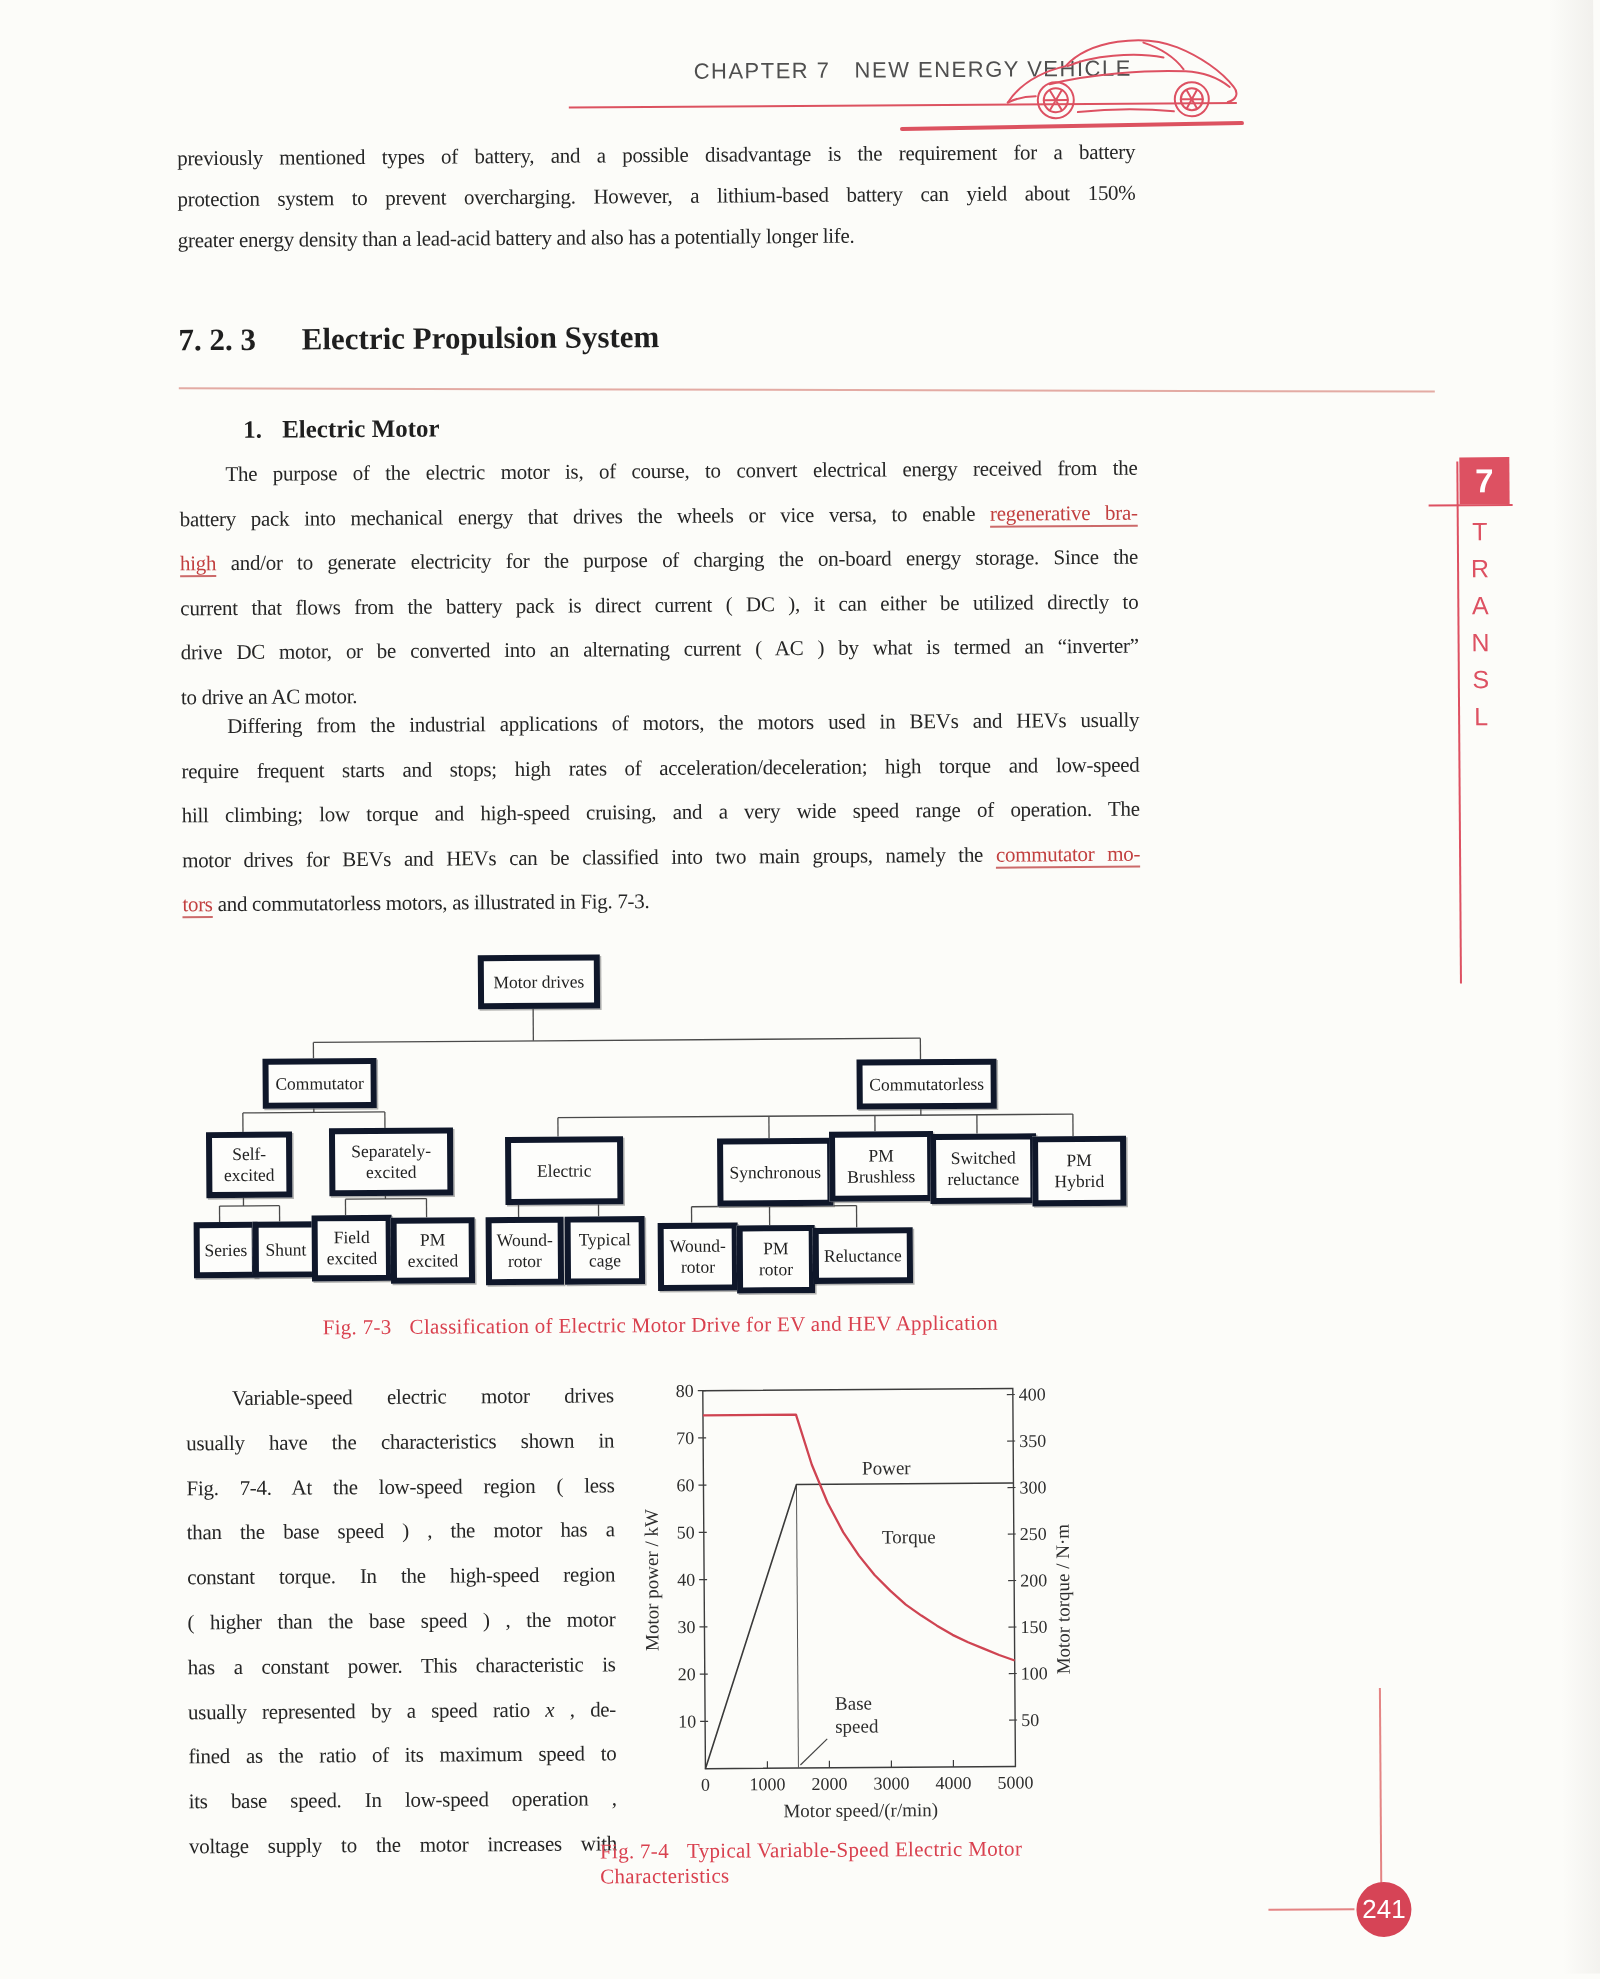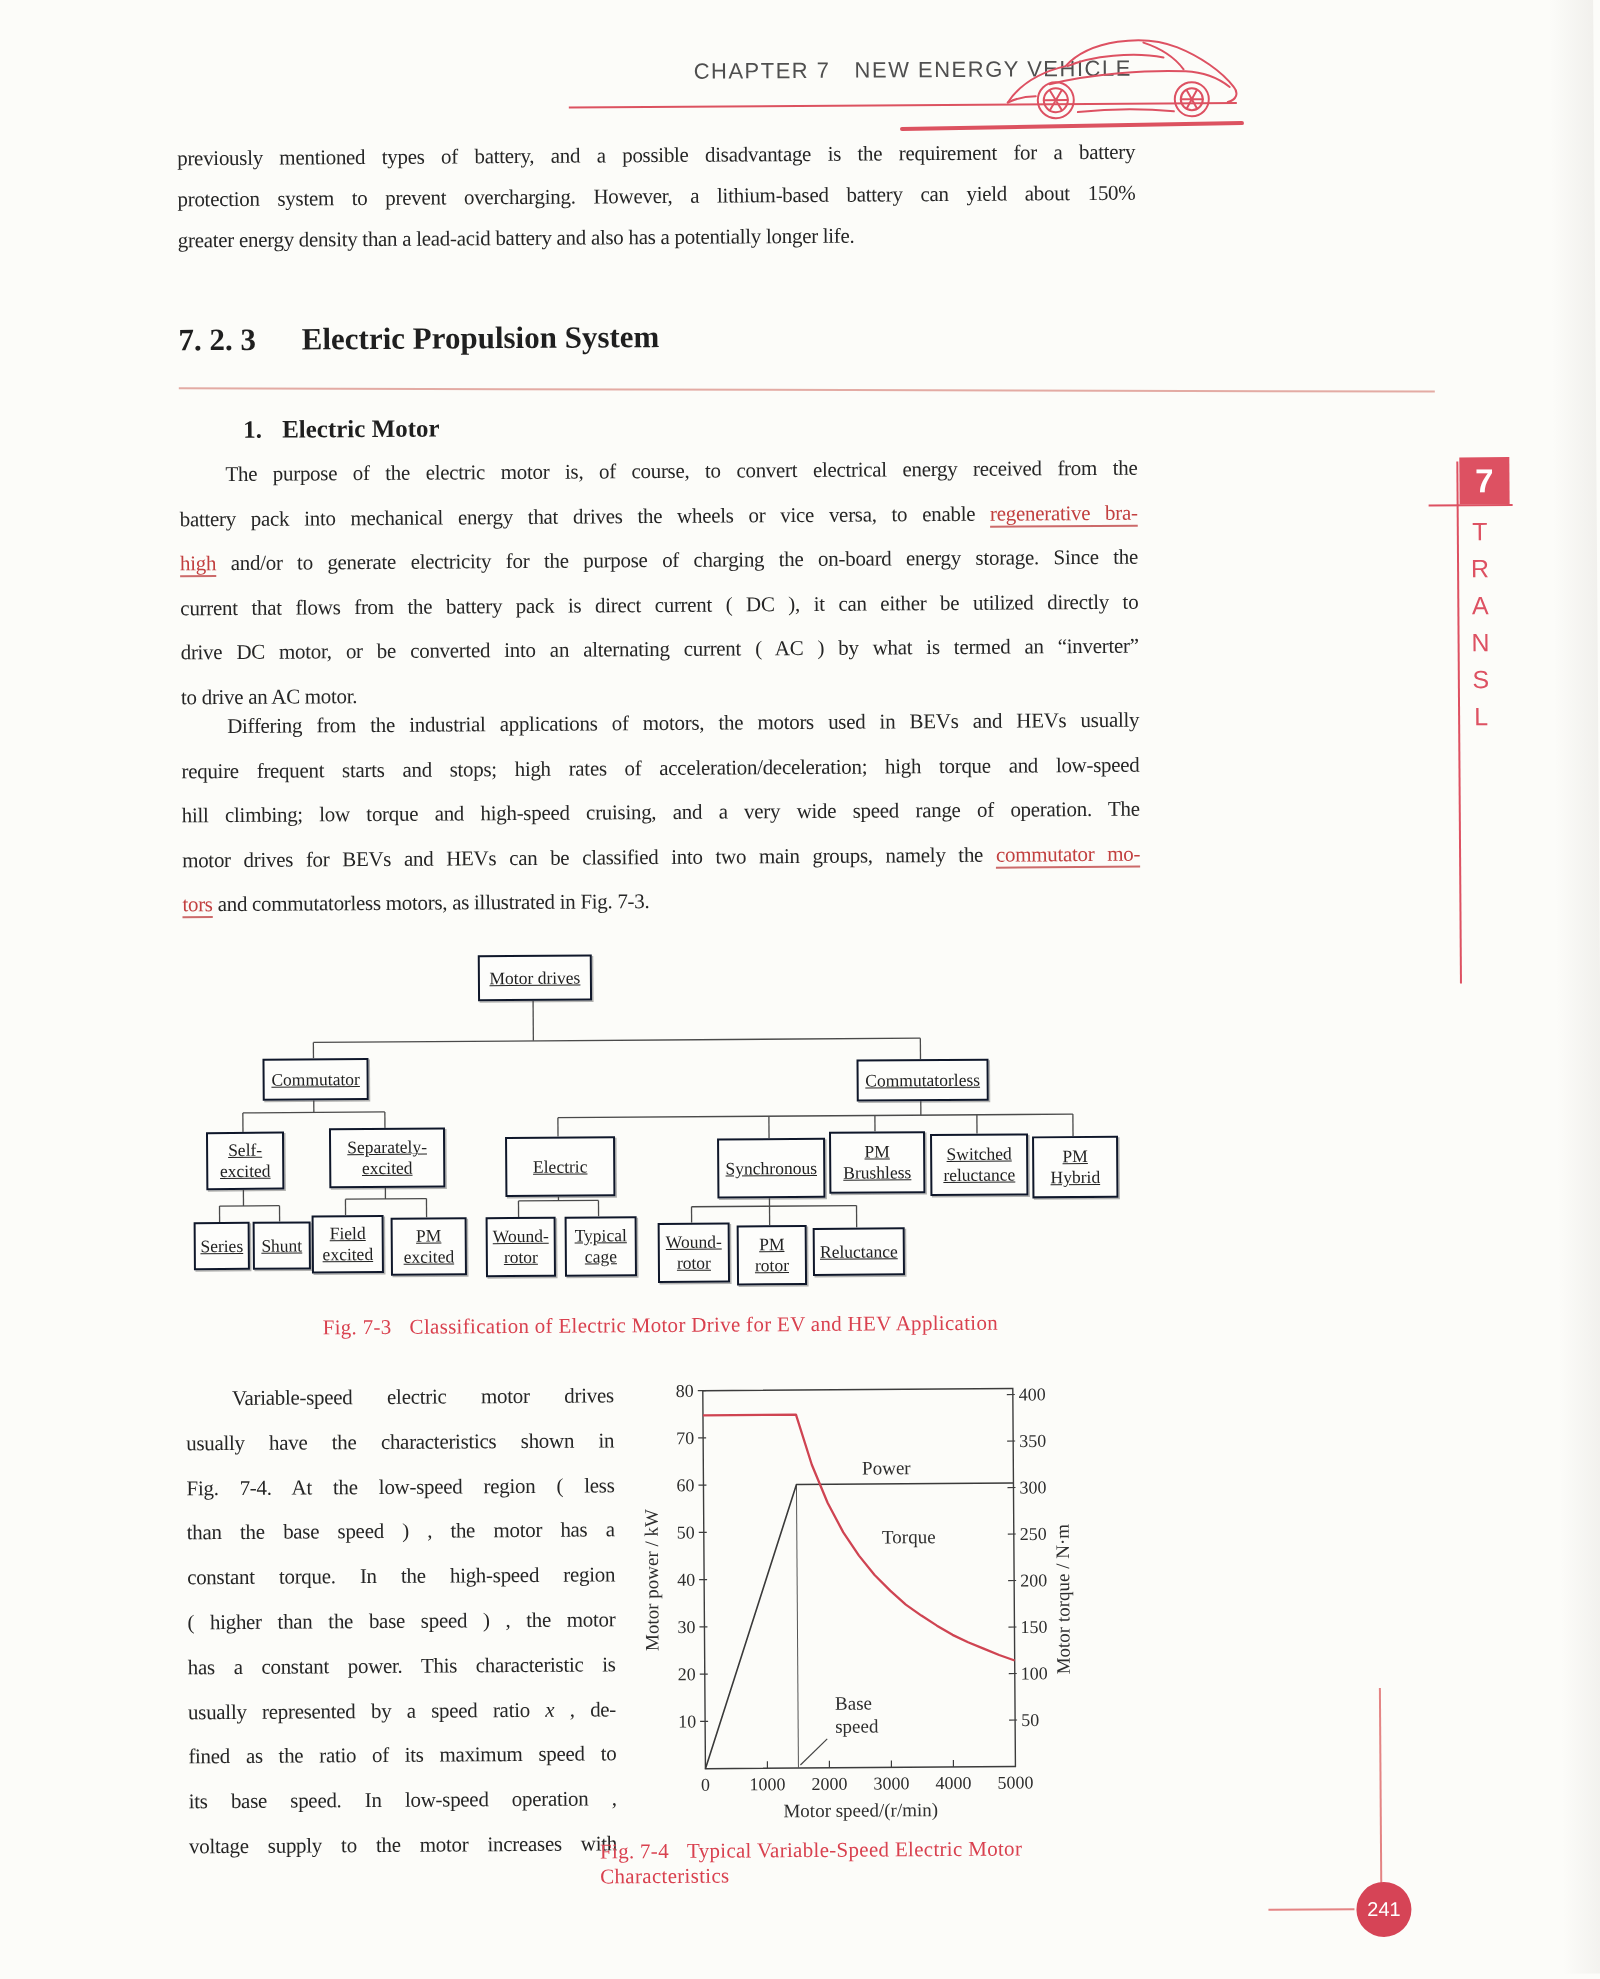--- a/index.html
+++ b/index.html
@@ -34,41 +34,41 @@
   #heading723-underline{position:absolute;left:183px;top:389px;width:1256px;height:2px;background:#e3aba4;transform:rotate(0.55deg);}
   #heading-motor{position:absolute;left:247px;top:412px;font-size:25px;font-weight:bold;color:#1f1f1f;}
   #heading-motor .num{margin-right:14px;}
   
   .figcap{position:absolute;color:#d9414f;font-size:21px;letter-spacing:0.3px;}
   .figlab{margin-right:18px;}
   #cap73{left:183px;top:1312px;width:950px;text-align:center;}
   #cap74{left:594px;top:1838px;width:520px;}
   
   #tree-connectors{position:absolute;left:0;top:0;pointer-events:none;}
-  .tnode{position:absolute;background:#fdfdfb;border:2px solid #0f172a;
+  .tnode{position:absolute;background:#fdfdfb;border:6px solid #0f172a;
          display:flex;flex-direction:column;align-items:center;justify-content:center;
          text-align:center;font-size:17.5px;line-height:1.18;color:#222;
-         box-shadow:1.5px 1.5px 0 rgba(70,70,70,0.4);text-decoration:underline;}
+         box-shadow:1.5px 1.5px 0 rgba(70,70,70,0.4);}
   
   #chart{position:absolute;left:618px;top:1376px;}
   
   #tab-box{position:absolute;left:1463px;top:462px;width:50px;height:47px;background:#dd5162;
            color:#ffffff;font-family:"Liberation Sans",sans-serif;font-size:33px;font-weight:bold;
            display:flex;align-items:center;justify-content:center;}
   #tab-hline{position:absolute;left:1432px;top:509px;width:84px;height:2px;background:#dd5162;}
   #tab-vline{position:absolute;left:1460px;top:466px;width:2px;height:522px;background:#dd5162;}
   #tab-letters{position:absolute;left:1468px;top:518px;color:#dd5162;
                font-family:"Liberation Sans",sans-serif;font-size:25px;}
   #tab-letters .tabletter{height:37px;line-height:37px;width:30px;text-align:center;}
   
   #badge-vline{position:absolute;left:1374px;top:1692px;width:2px;height:196px;background:#e48484;}
   #badge-hline{position:absolute;left:1262px;top:1912px;width:86px;height:2px;background:#e48484;}
   #page-badge{position:absolute;left:1350px;top:1886px;width:55px;height:55px;border-radius:50%;
               background:#d64456;color:#ffffff;font-family:"Liberation Sans",sans-serif;
-              font-size:20px;display:flex;align-items:center;justify-content:center;}
+              font-size:26px;display:flex;align-items:center;justify-content:center;}
   
   #edge-shade{position:absolute;right:0;top:0;width:44px;height:100%;
               background:linear-gradient(to right, rgba(0,0,0,0), rgba(110,100,90,0.08));}
 </style>
 </head>
 <body>
 
 <div id="page">
  <div id="content">
 

